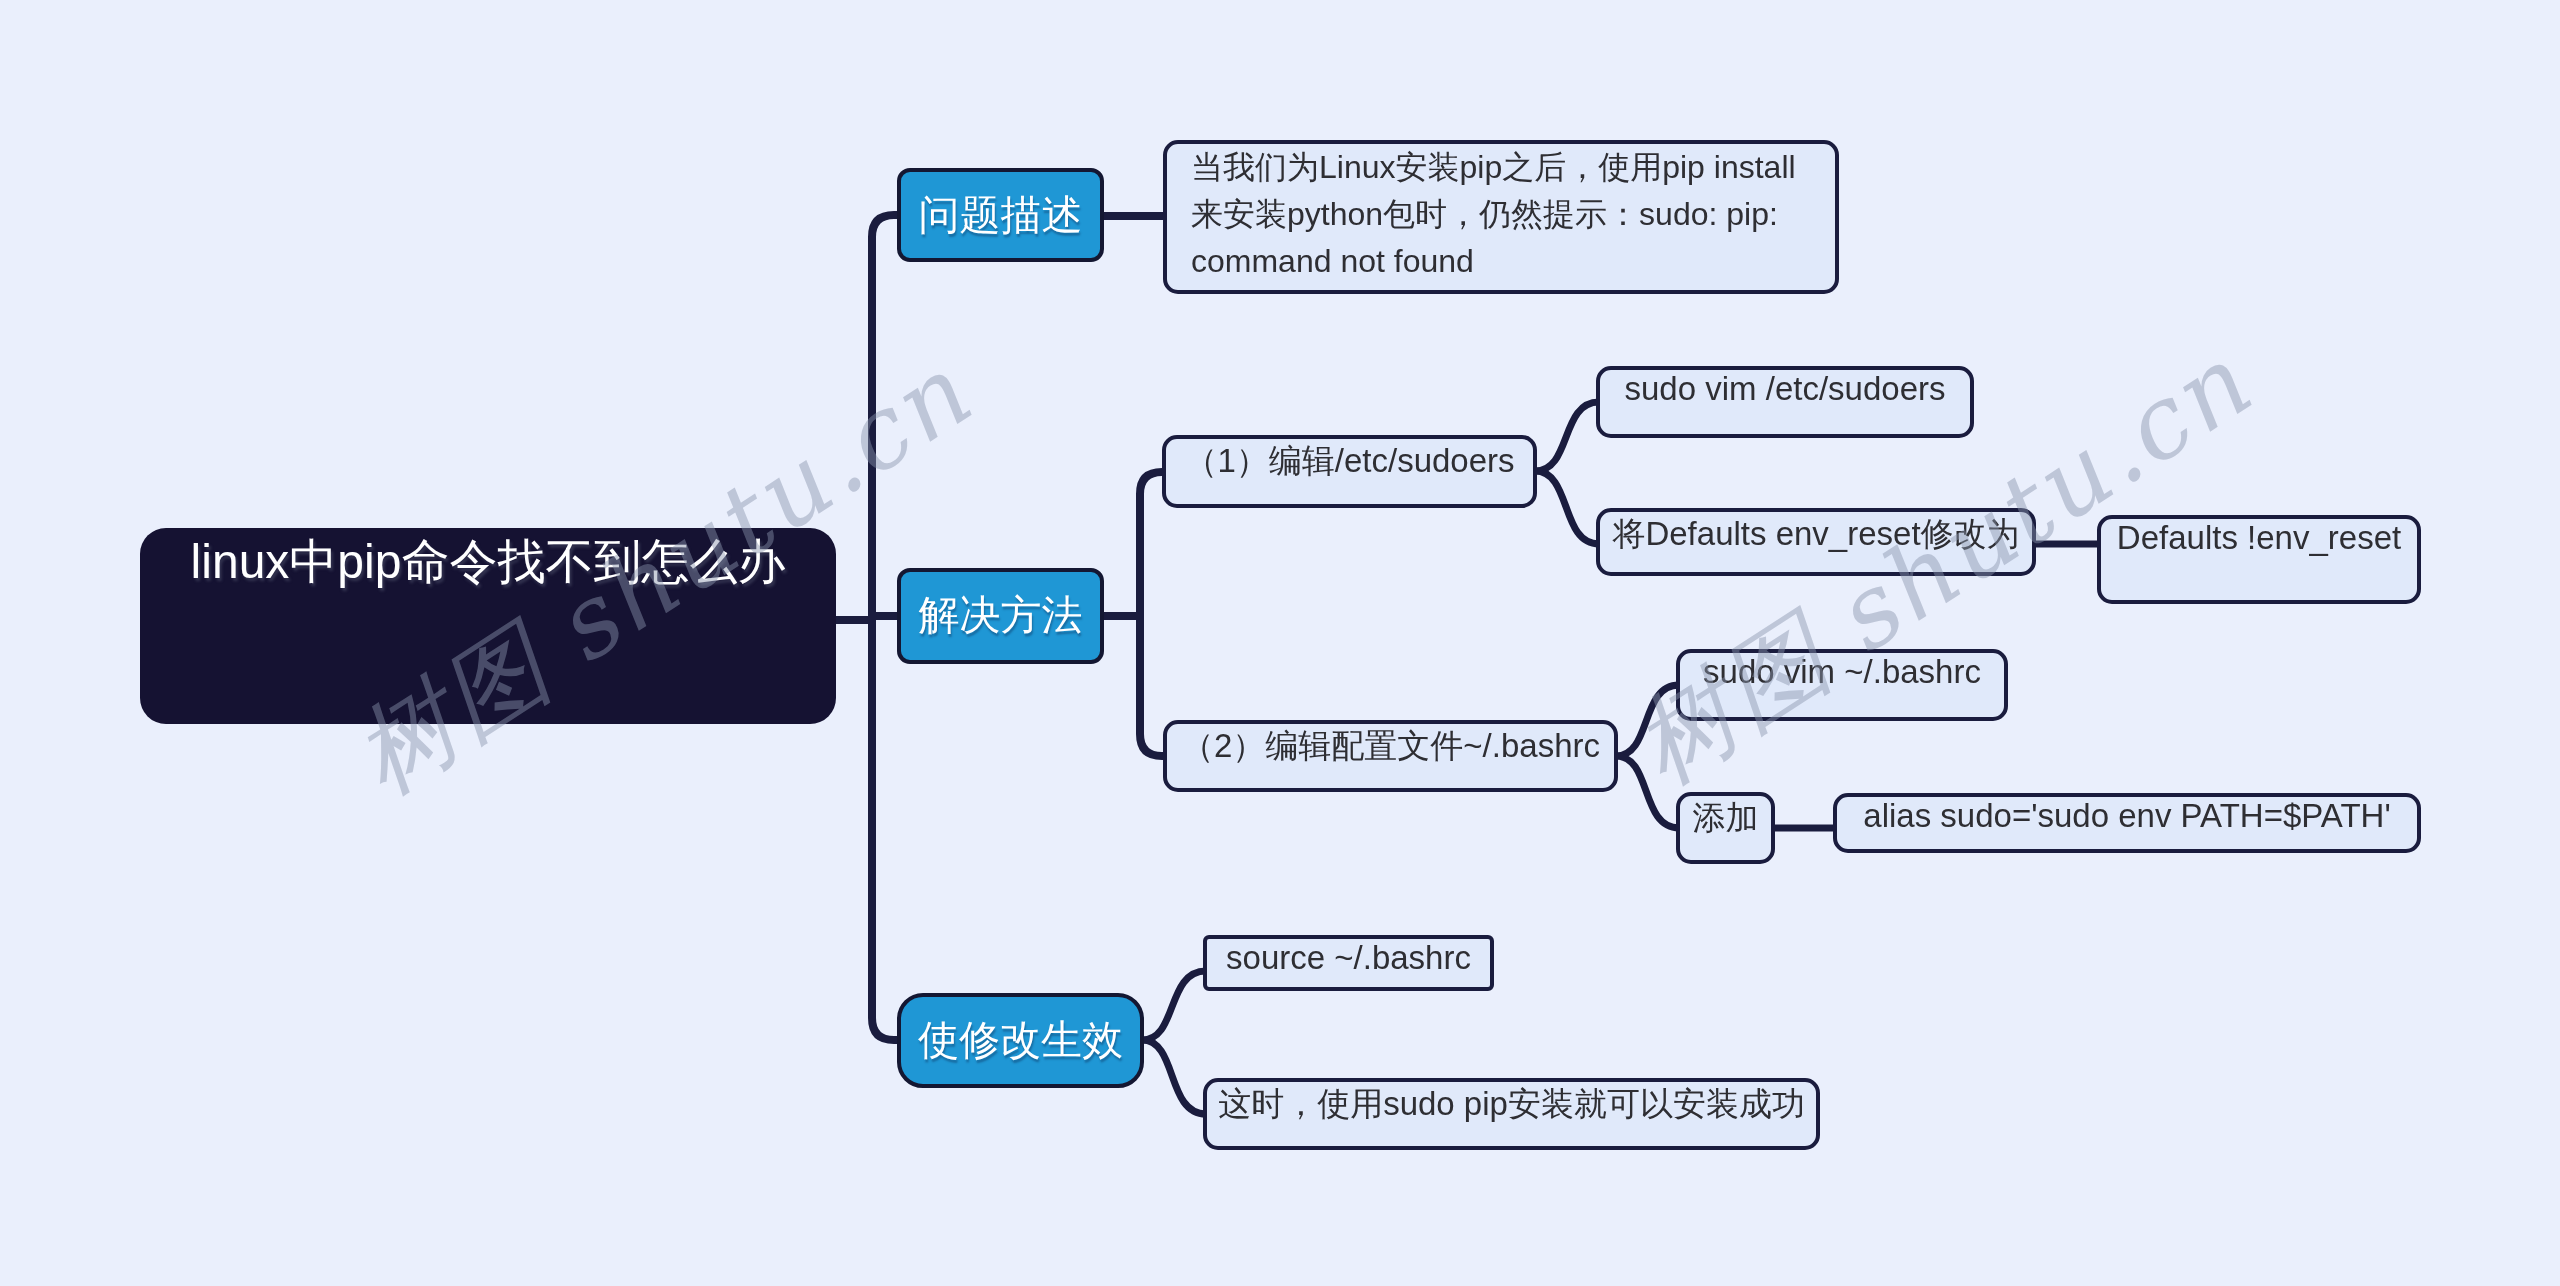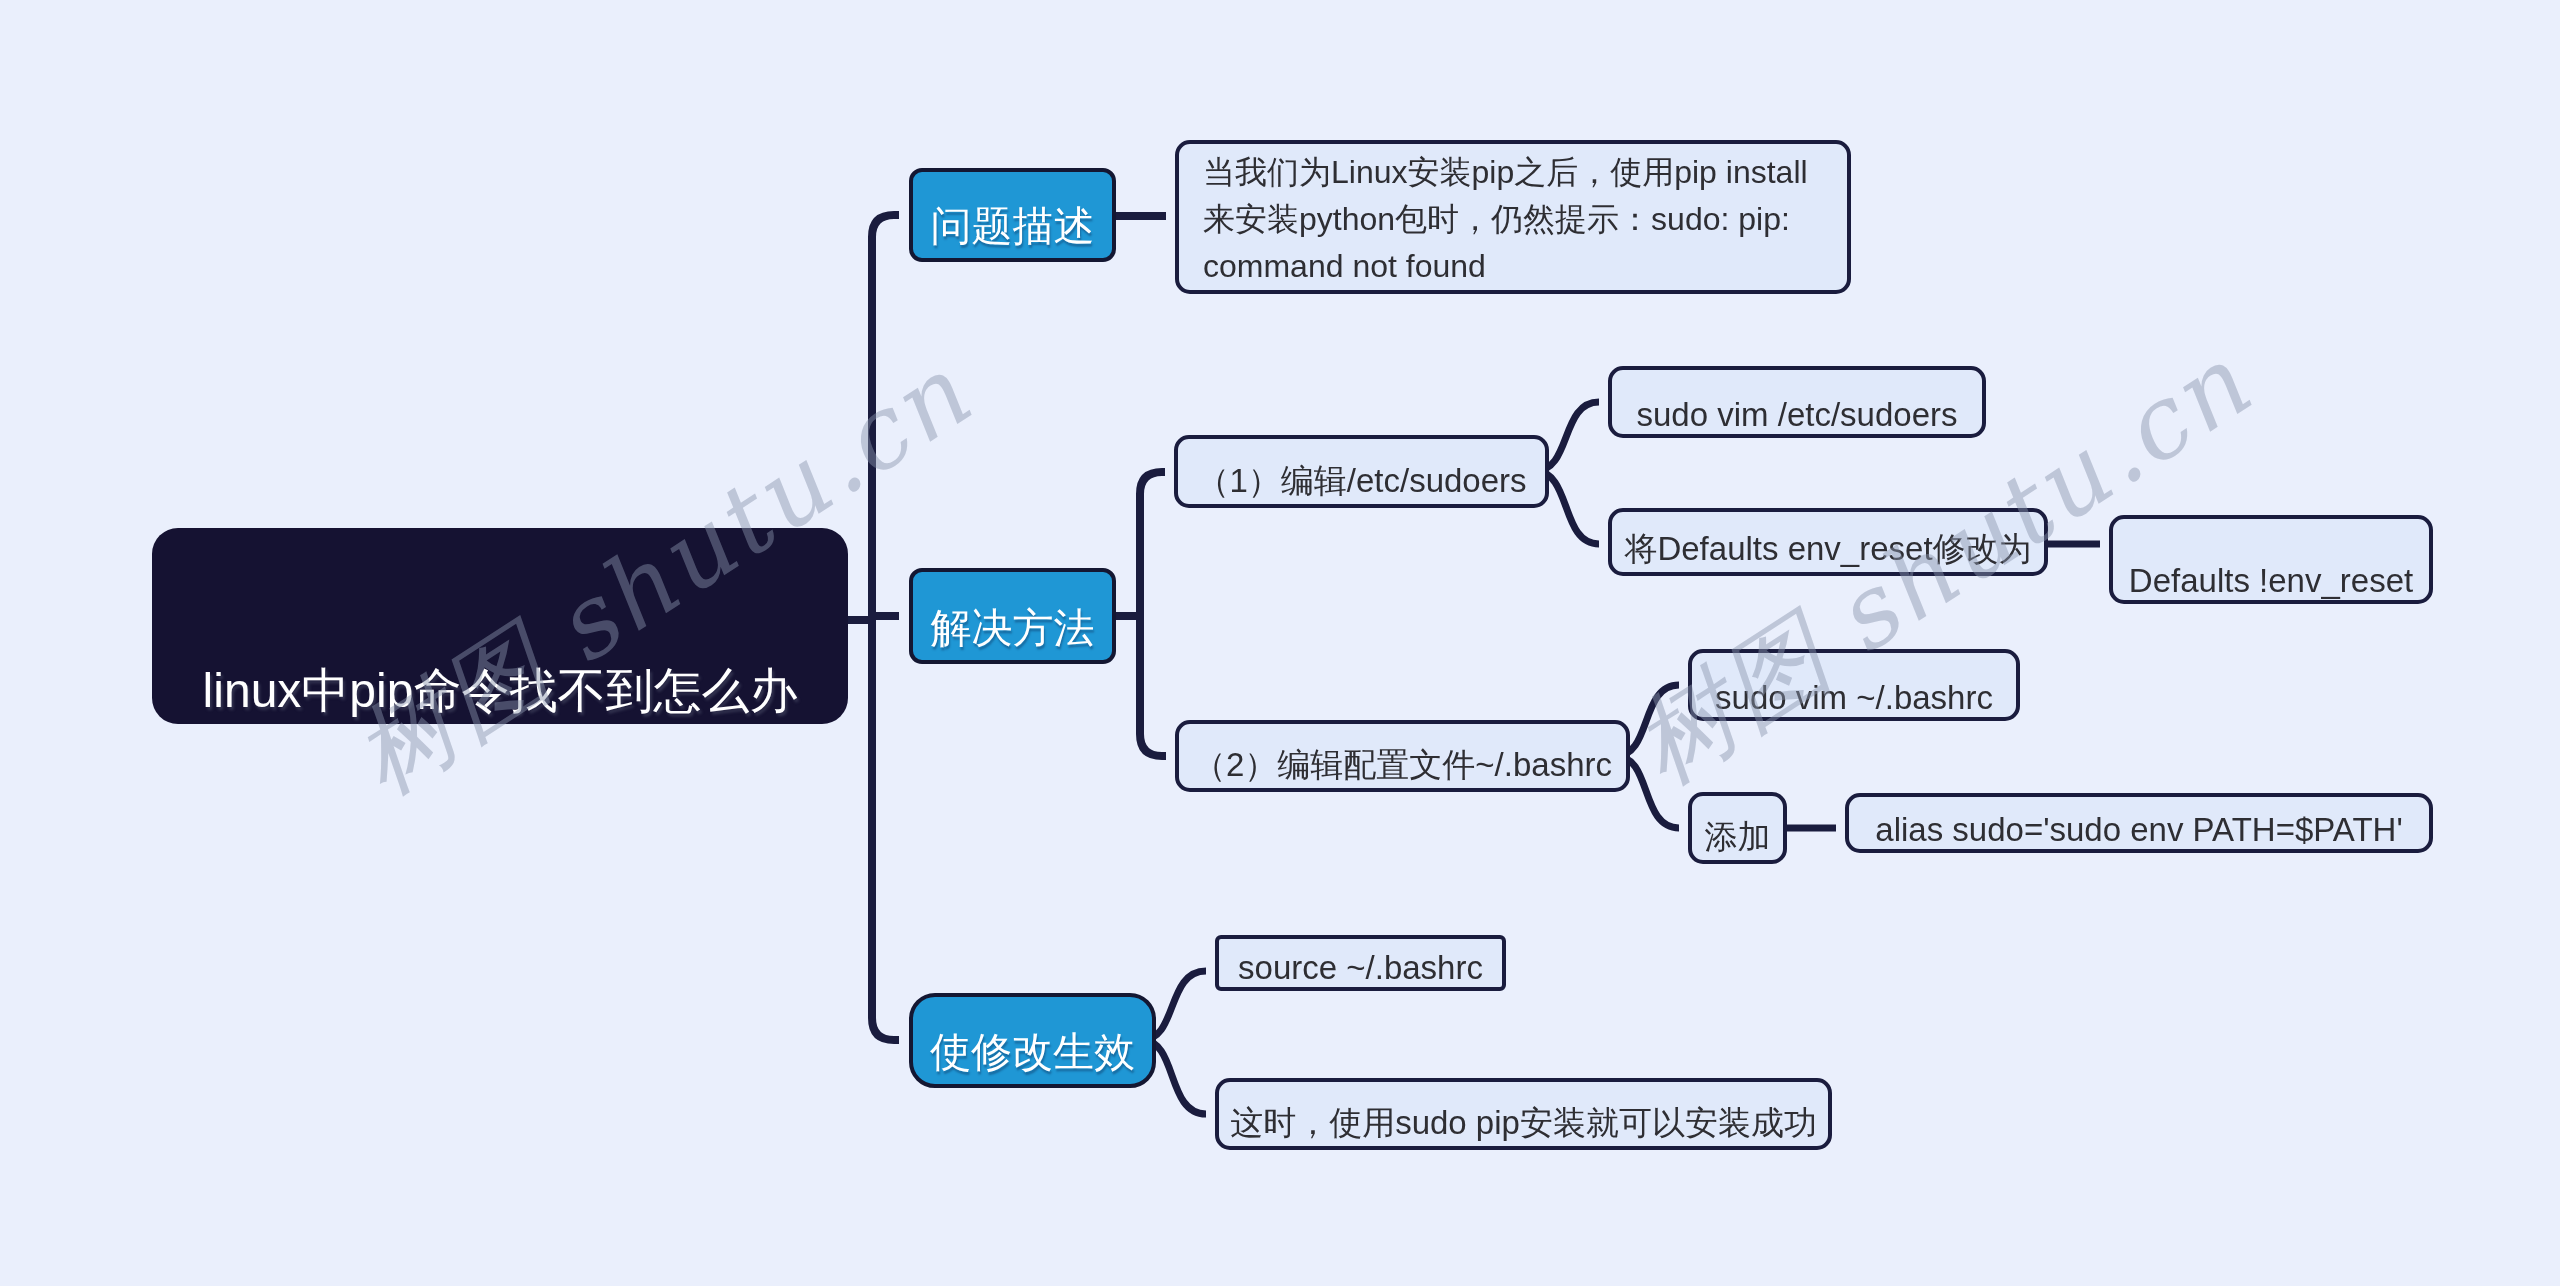--- a/index.html
+++ b/index.html
@@ -5,35 +5,34 @@
   html,body{margin:0;padding:0;}
   body{
     width:2560px;height:1286px;position:relative;overflow:hidden;
     background:#eaeffc;
     font-family:"Liberation Sans","DejaVu Sans",sans-serif;
   }
   #connectors{position:absolute;left:0;top:0;width:2560px;height:1286px;}
   #connectors path{fill:none;stroke:#1a1c3e;}
   .node{
     position:absolute;box-sizing:border-box;
-    display:flex;align-items:flex-end;justify-content:center;
+    display:flex;align-items:flex-start;justify-content:center;
     white-space:nowrap;
-    margin-left:12px;
   }
   .root{
     background:#151232;color:#ffffff;border-radius:26px;
     font-size:48px;line-height:1.4;text-align:center;
     padding:0 40px;white-space:normal;
     text-shadow:2px 3px 3px rgba(90,95,120,0.45);
   }
   .branch{
     background:#1f97d5;color:#ffffff;border:4px solid #141732;
     border-radius:13px;font-size:41px;
     text-shadow:1px 3px 2px rgba(10,30,70,0.35);
-    padding:4px 10px;
+    padding:16px 10px;
   }
   .leaf{
     background:#e0e9fa;color:#2e2e33;border:4px solid #1a1c3e;
     border-radius:15px;font-size:33px;padding:0 18px;
   }
   .note{
     white-space:normal;justify-content:flex-start;text-align:left;
     font-size:32px;line-height:1.47;padding:0 20px 0 24px;
   }
   

